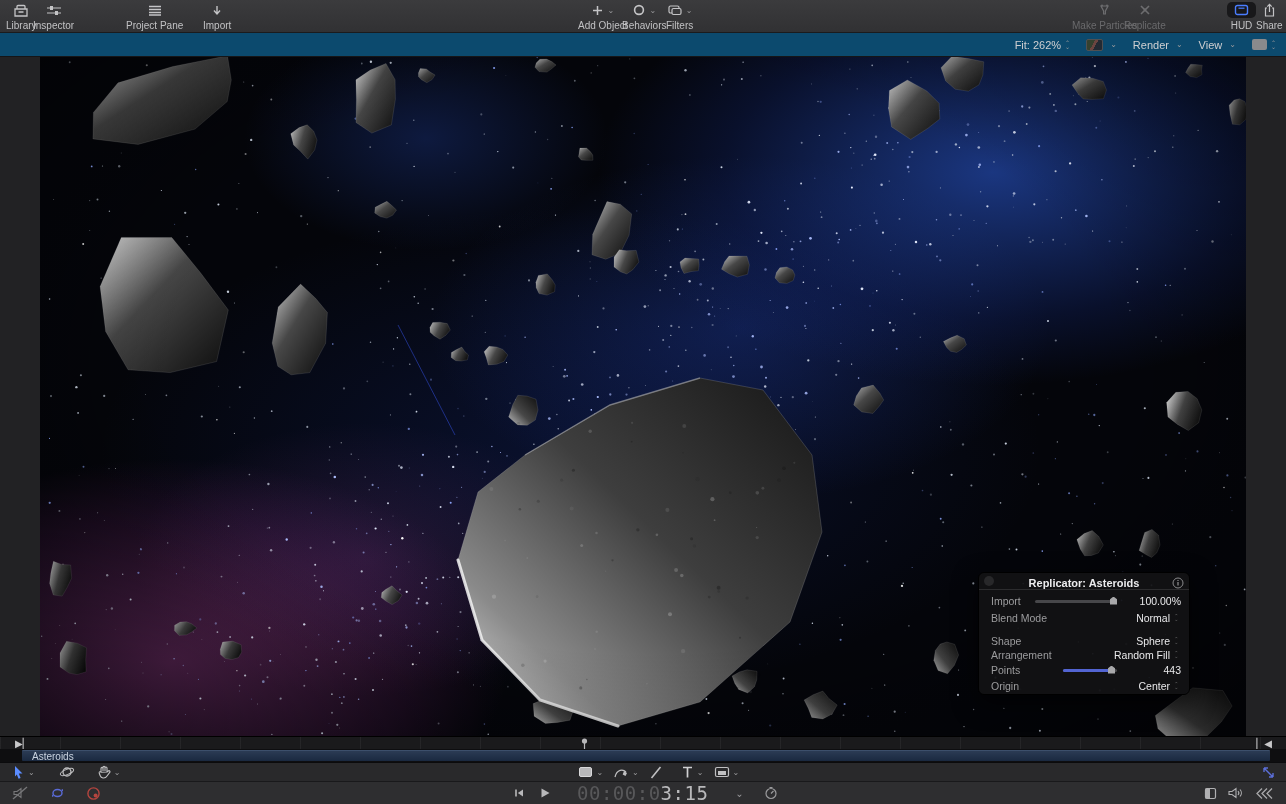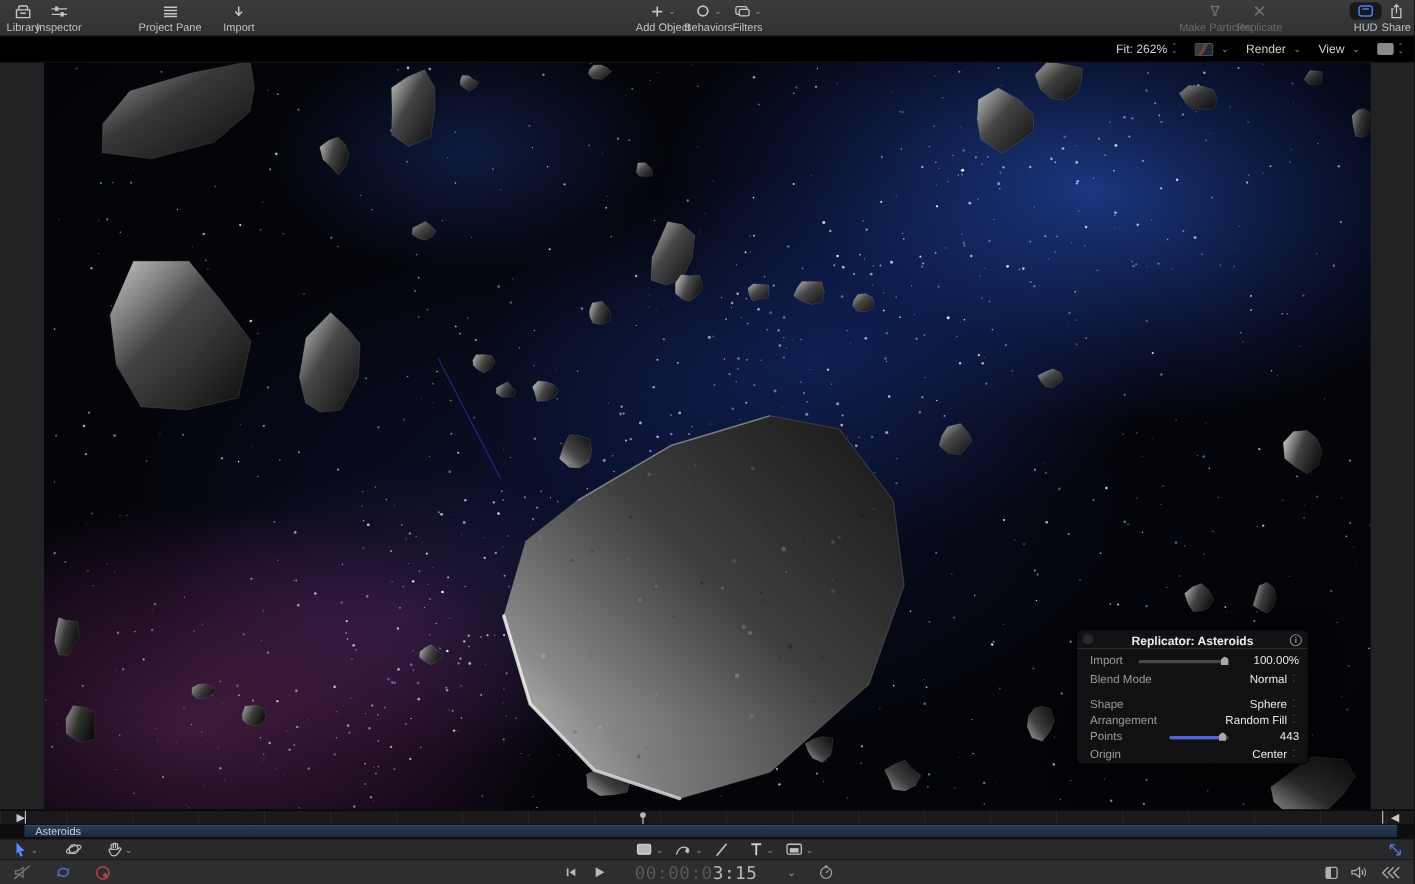--- a/index.html
+++ b/index.html
@@ -18,21 +18,21 @@
   .tb-icon svg { display:block; }
   .tb-label { font-size:10px; color:#c2c2c4; margin-top:2px; white-space:nowrap; }
   .tb-btn.dim .tb-label { color:#6a6a6c; }
   .tb-btn.dim .tb-icon { opacity:.38; }
   .tb-chev { font-size:8px; color:#9a9a9c; margin-left:3px; }
   .iconrow { display:flex; align-items:center; height:16px; }
   .hud-active-pill { background:#18181a; border-radius:5px; padding:1px 7px; height:16px; display:flex; align-items:center; }
   
   .statusbar {
     position:absolute; top:33px; left:0; right:0; height:24px;
-    background:#000000; border-bottom:1px solid #151517;
+    background:#0c4a6e; border-bottom:1px solid #151517;
     display:flex; align-items:center; justify-content:flex-end; padding-right:10px; gap:16px;
   }
   .sb-item { display:flex; align-items:center; gap:4px; font-size:11px; color:#cfcfd1; }
   .stepper { display:flex; flex-direction:column; line-height:4px; font-size:6px; color:#9a9a9c; }
   .swatch { width:17px; height:12px; border-radius:2px; border:1px solid #505052;
     background:linear-gradient(120deg,#35412f 0 40%, #6b4540 40% 55%, #232a33 55%); }
   .panel-glyph { width:15px; height:11px; border-radius:2px; background:#8a8a8c; }
   
   .canvas-wrap { position:absolute; top:57px; left:0; width:1286px; height:679px; background:#222224; }
   .canvas {
@@ -79,21 +79,21 @@
   .track-row { position:absolute; top:749px; left:0; right:0; height:13px; background:#0e0e10; }
   .track-bar { position:absolute; left:22px; right:16px; top:1px; bottom:1px;
     background:linear-gradient(#2b3b54,#1a2940); border-top:1px solid #3c4f6b; border-radius:1px;
     display:flex; align-items:center; }
   .track-label { font-size:10px; color:#c9d3e0; margin-left:10px; }
   .tool-row { position:absolute; top:762px; left:0; right:0; height:19px; background:#29292b; border-top:1px solid #0b0b0d;
     display:flex; align-items:center; }
   .tool { display:flex; align-items:center; margin-right:10px; color:#c0c0c2; }
   .transport-row { position:absolute; top:781px; left:0; right:0; height:23px; background:#2e2e30; border-top:1px solid #19191b;
     display:flex; align-items:center; }
-  .timecode { font-family:"DejaVu Sans Mono", monospace; font-size:16px; letter-spacing:.5px; }
+  .timecode { font-family:"DejaVu Sans Mono", monospace; font-size:19px; letter-spacing:.5px; }
   .tc-dim { color:#58585a; }
   .tc-bright { color:#b9b9bb; }
 </style>
 </head>
 <body>
 
 <div class="window">
 
   <div class="toolbar-top">
     <div class="tb-btn" style="left:6px">

